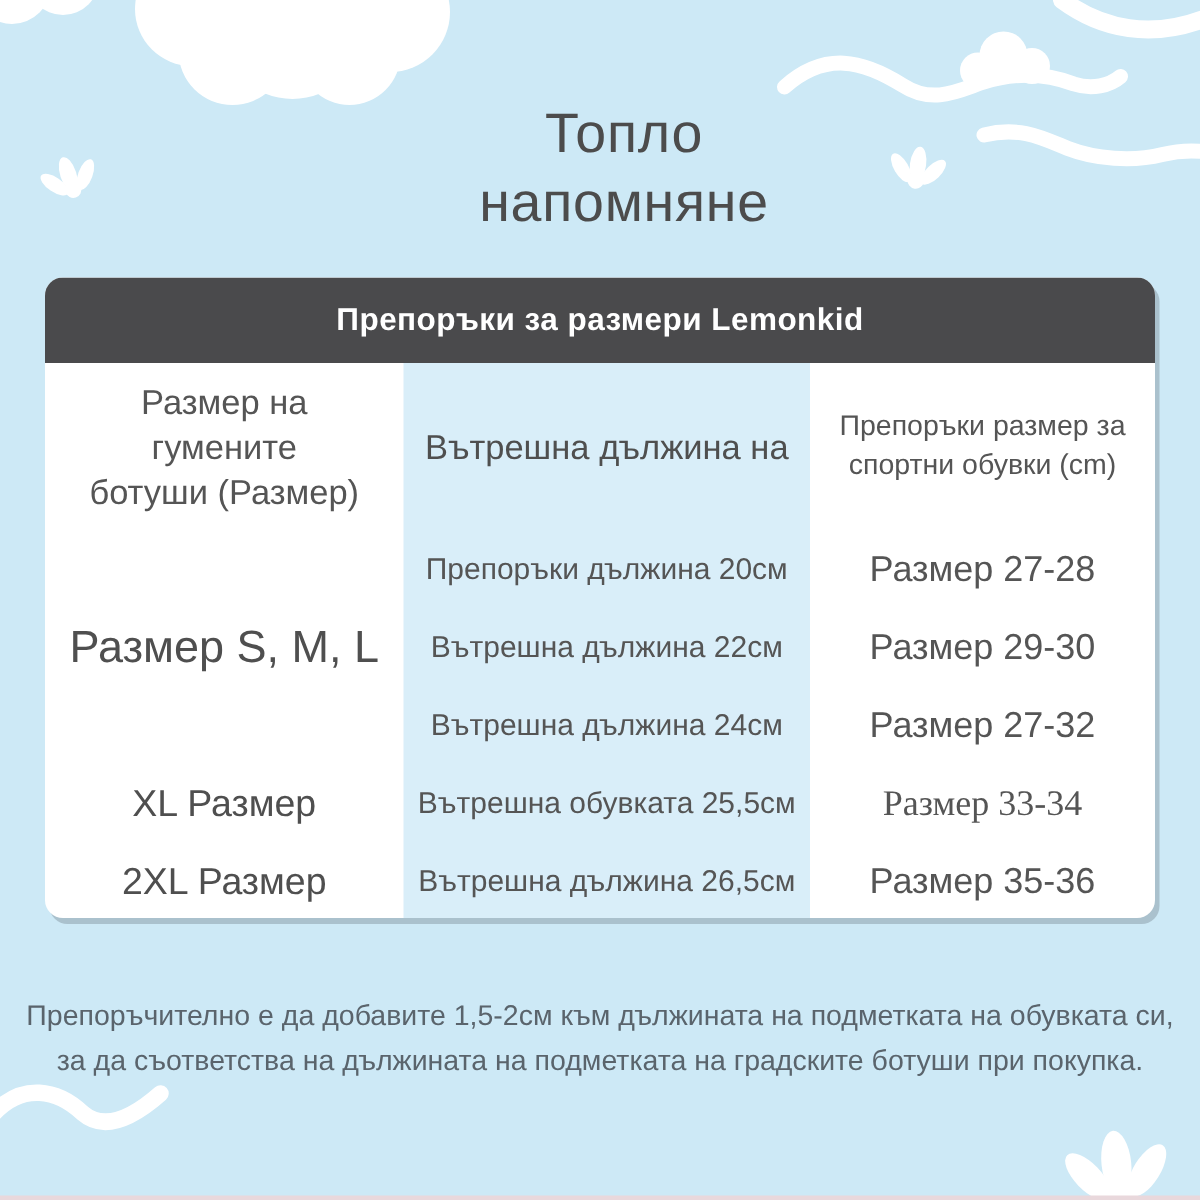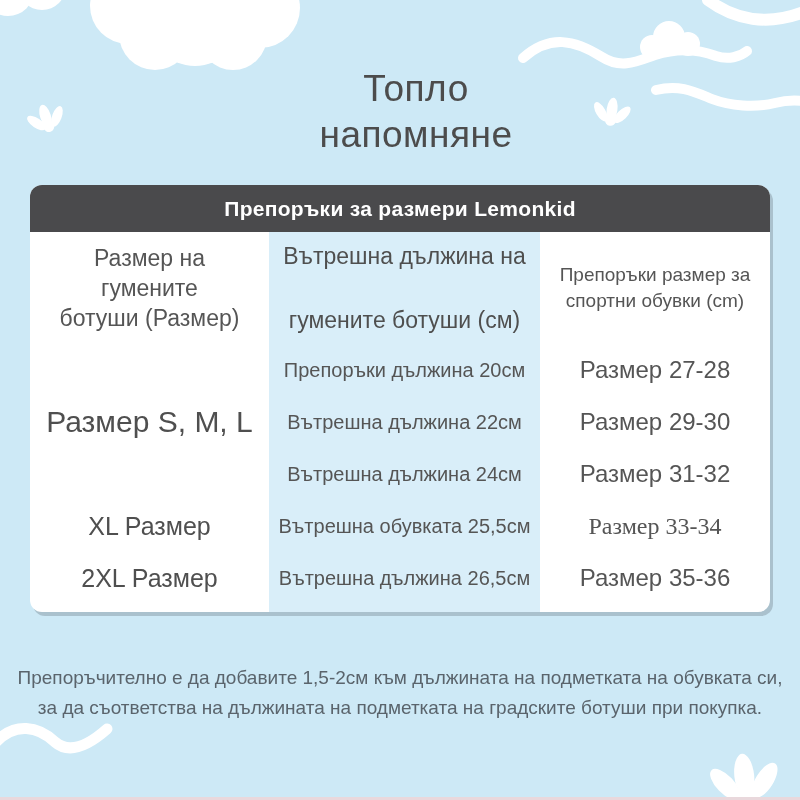--- a/index.html
+++ b/index.html
@@ -28,21 +28,21 @@
     position:absolute;top:66px;left:16px;width:800px;
     text-align:center;color:var(--c-title);
     font-size:37px;line-height:46px;letter-spacing:.5px;font-weight:400;
   }
   .card{
     position:absolute;left:30px;top:185px;width:740px;height:427px;
     background:var(--c-card);border-radius:12px;overflow:hidden;
     box-shadow:3px 4px 0 rgba(142,160,171,.55);
   }
   .card-header{
-    height:47px;background:var(--c-head-bg);color:var(--c-head-text);
+    height:57px;background:var(--c-head-bg);color:var(--c-head-text);
     display:flex;align-items:center;justify-content:center;
     font-size:21px;font-weight:700;letter-spacing:.3px;
   }
   .t-body{position:relative;height:464px;}
   .blue-col{position:absolute;left:239px;top:0;width:271px;height:100%;background:var(--c-col2);}
   .t-grid{
     position:absolute;inset:0;display:grid;
     grid-template-columns:239px 271px 230px;
     grid-template-rows:112px repeat(5,52px);
   }
@@ -120,40 +120,39 @@
     <div class="blue-col"></div>
     <div class="t-grid">
 
       <div class="cell c1h">
         <div>Размер на</div>
         <div>гумените</div>
         <div>ботуши (Размер)</div>
       </div>
       <div class="cell c2h">
         <div>Вътрешна дължина на</div>
-        <div>гумените ботуши (см)</div>
       </div>
       <div class="cell c3h">
         <div>Препоръки размер за</div>
         <div>спортни обувки (cm)</div>
       </div>
 
       <div class="cell g1">Размер S, M, L</div>
       <div class="cell g2">XL Размер</div>
       <div class="cell g3">2XL Размер</div>
 
       <div class="cell len l1">Препоръки дължина 20см</div>
       <div class="cell len l2">Вътрешна дължина 22см</div>
       <div class="cell len l3">Вътрешна дължина 24см</div>
       <div class="cell len l4">Вътрешна обувката 25,5см</div>
       <div class="cell len l5">Вътрешна дължина 26,5см</div>
 
       <div class="cell ref r1">Размер 27-28</div>
       <div class="cell ref r2">Размер 29-30</div>
-      <div class="cell ref r3">Размер 31-32</div>
+      <div class="cell ref r3">Размер 27-32</div>
       <div class="cell ref r4">Размер 33-34</div>
       <div class="cell ref r5">Размер 35-36</div>
 
     </div>
   </div>
 </div>
 
 <div class="note">
   <div>Препоръчително е да добавите 1,5-2см към дължината на подметката на обувката си,</div>
   <div>за да съответства на дължината на подметката на градските ботуши при покупка.</div>

